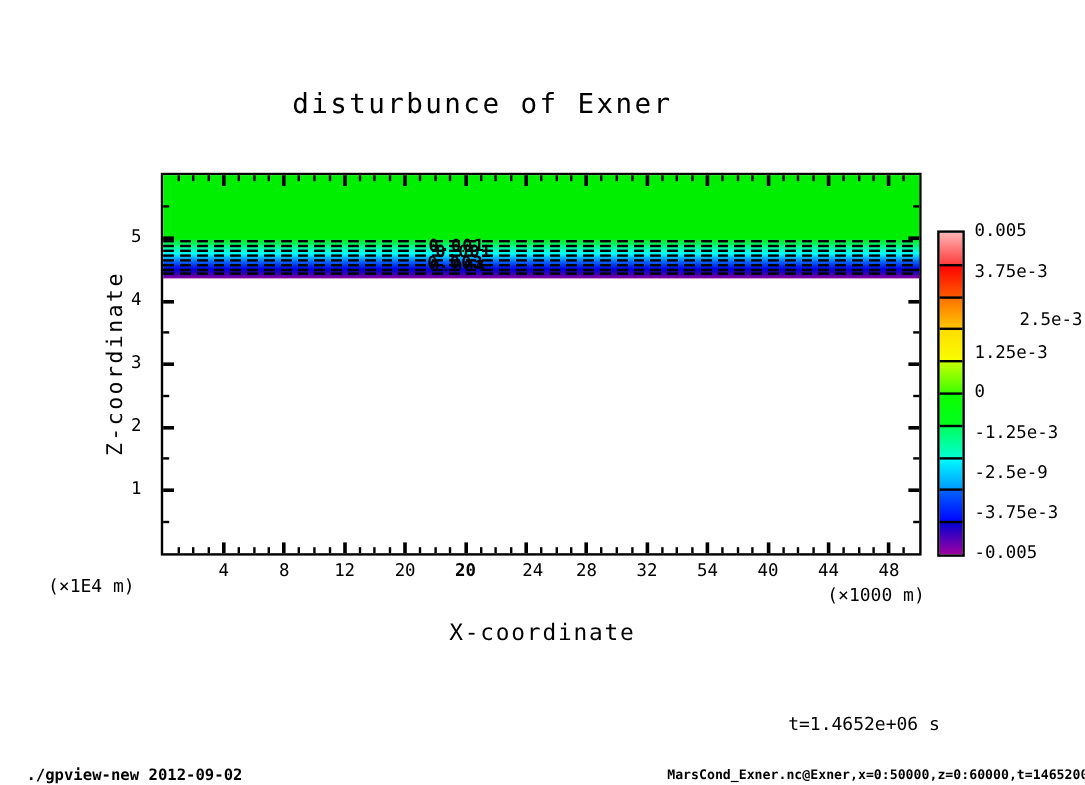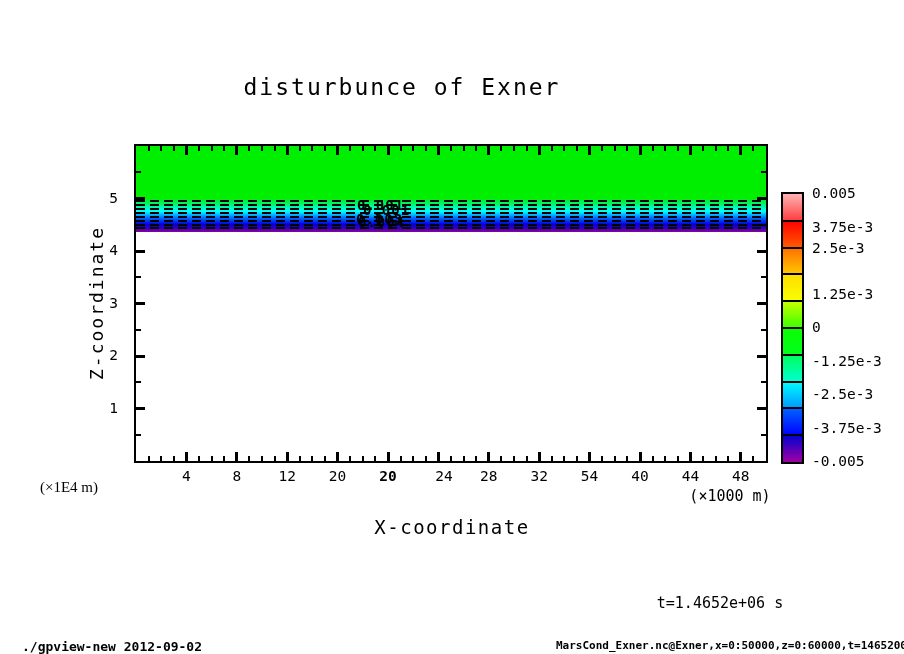--- a/index.html
+++ b/index.html
@@ -8,21 +8,21 @@
     font-family:"DejaVu Sans Mono","Liberation Mono",monospace;color:#000;overflow:hidden;
   }
   .abs{position:absolute;}
   #chart-title{top:74px;left:0;width:804px;text-align:center;font-size:23px;letter-spacing:2px;}
   #frame{left:134px;top:144px;width:634px;height:319px;border:2px solid #000;box-sizing:border-box;background:#fff;}
   #fill{left:0;top:0;width:630px;height:86px;}
   .cline{left:0;width:630px;height:2px;background:repeating-linear-gradient(90deg,#000 0 9px,transparent 9px 14px);}
   .tick{background:#000;}
   .xlab{width:34px;text-align:center;font-size:14.5px;top:468px;}
   .ylab{width:32px;text-align:right;font-size:14.5px;left:86px;}
-  #yunit{left:40px;top:479px;font-size:15px;font-family:Liberation Serif, serif;}
+  #yunit{left:40px;top:479px;font-size:15px;}
   #xunit{left:672px;top:487px;width:116px;text-align:center;font-size:15px;}
   #ylabel{left:-4px;top:293px;width:200px;height:20px;text-align:center;
           transform:rotate(-90deg);font-size:18px;letter-spacing:2px;}
   #xlabel{left:0;top:516px;width:904px;text-align:center;font-size:19px;letter-spacing:1.5px;}
   #contour-note{left:0;top:565px;width:904px;text-align:center;font-size:16px;letter-spacing:1.5px;}
   #time-note{left:630px;top:594px;width:180px;text-align:center;font-size:15px;}
   #cbar{left:781px;top:192px;width:23px;height:272px;border:2px solid #000;box-sizing:border-box;}
   .cbdiv{left:0;width:19px;height:2px;background:#000;}
   .cblab{left:812px;width:90px;font-size:14.5px;}
   .ctlab{font-size:14px;font-weight:bold;letter-spacing:1px;}
@@ -204,20 +204,20 @@
     <div class="abs xlab" style="left: 623px;">40</div>
     <div class="abs xlab" style="left: 673.4px;">44</div>
     <div class="abs xlab" style="left: 723.8px;">48</div>
     <div class="abs ylab" style="top: 399.5px;">1</div>
     <div class="abs ylab" style="top: 347px;">2</div>
     <div class="abs ylab" style="top: 294.5px;">3</div>
     <div class="abs ylab" style="top: 242px;">4</div>
     <div class="abs ylab" style="top: 189.5px;">5</div>
     <div class="abs cblab" style="top: 185px;">0.005</div>
     <div class="abs cblab" style="top: 218.5px;">3.75e-3</div>
-    <div class="abs cblab" style="top: 240px;">2.5e-3</div>
+    <div class="abs cblab" style="top: 259px; text-align: right;">2.5e-3</div>
     <div class="abs cblab" style="top: 285.5px;">1.25e-3</div>
     <div class="abs cblab" style="top: 319px;">0</div>
     <div class="abs cblab" style="top: 352.5px;">-1.25e-3</div>
-    <div class="abs cblab" style="top: 386px;">-2.5e-3</div>
+    <div class="abs cblab" style="top: 386px;">-2.5e-9</div>
     <div class="abs cblab" style="top: 419.5px;">-3.75e-3</div>
     <div class="abs cblab" style="top: 453px;">-0.005</div>
   </div>
 
 </body></html>

